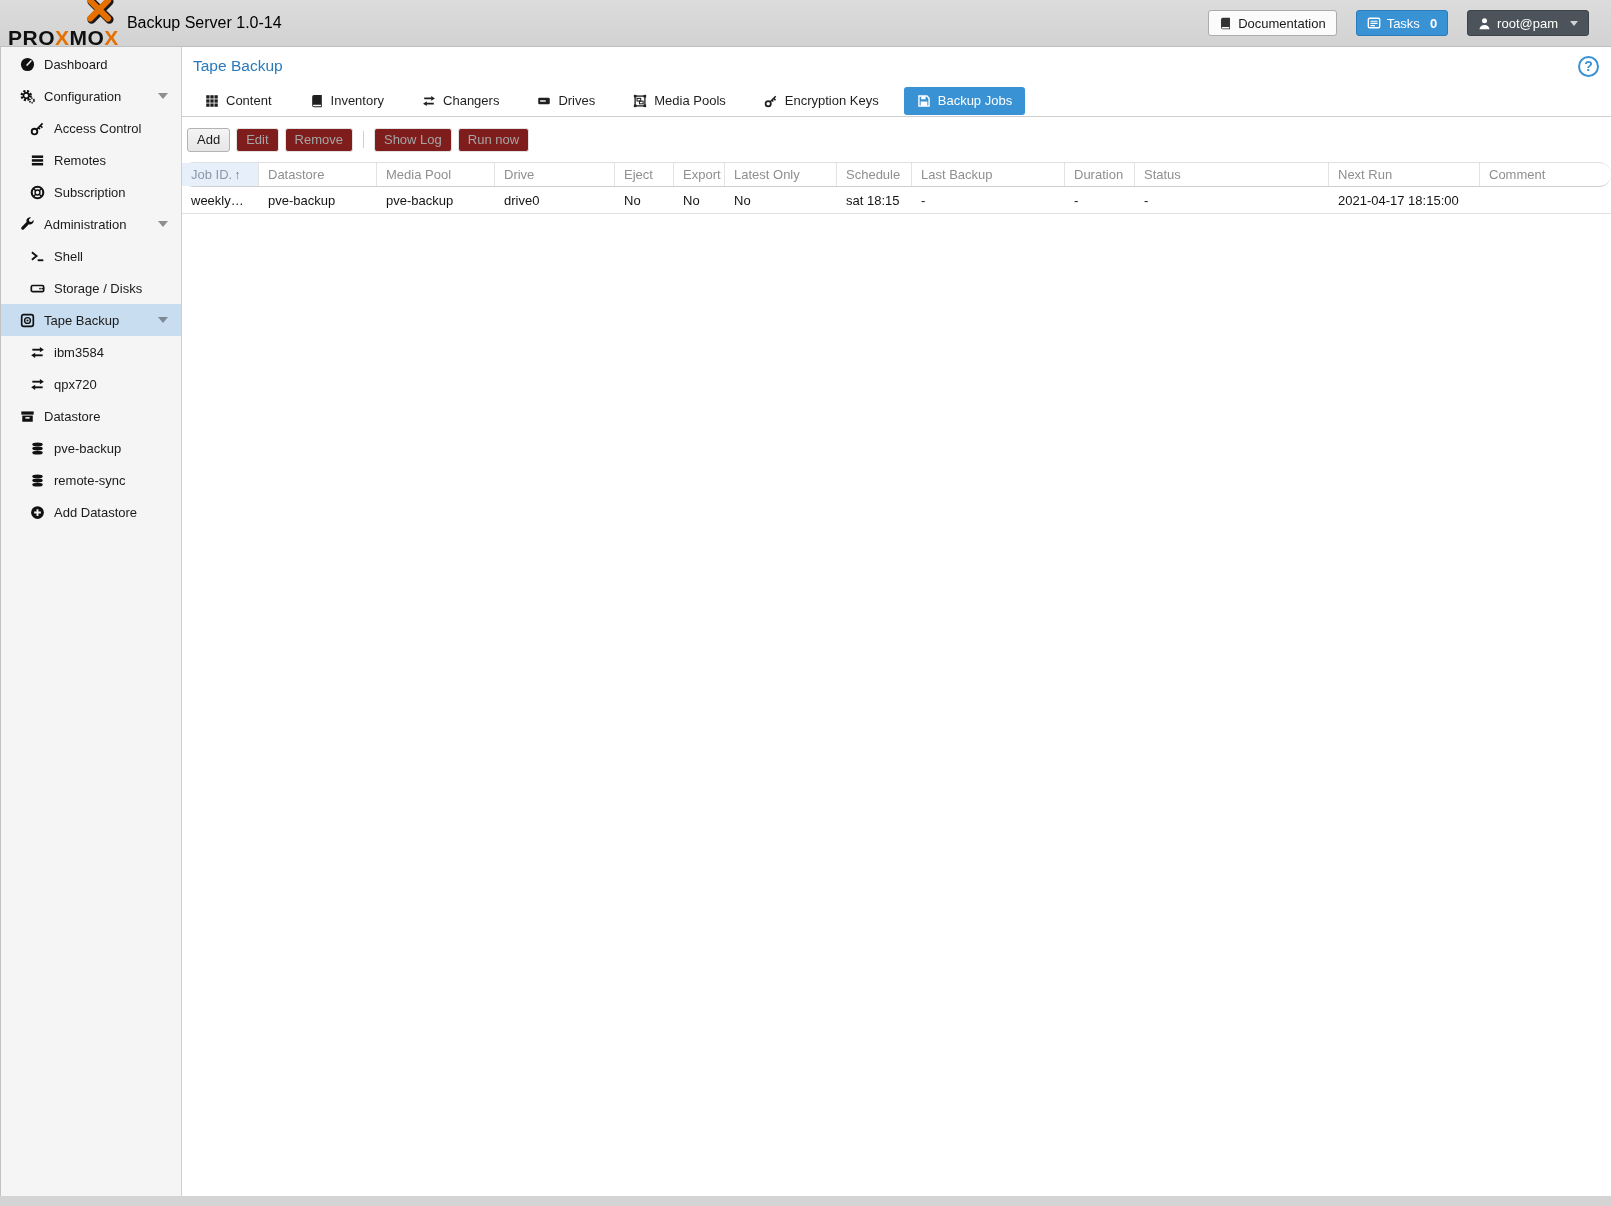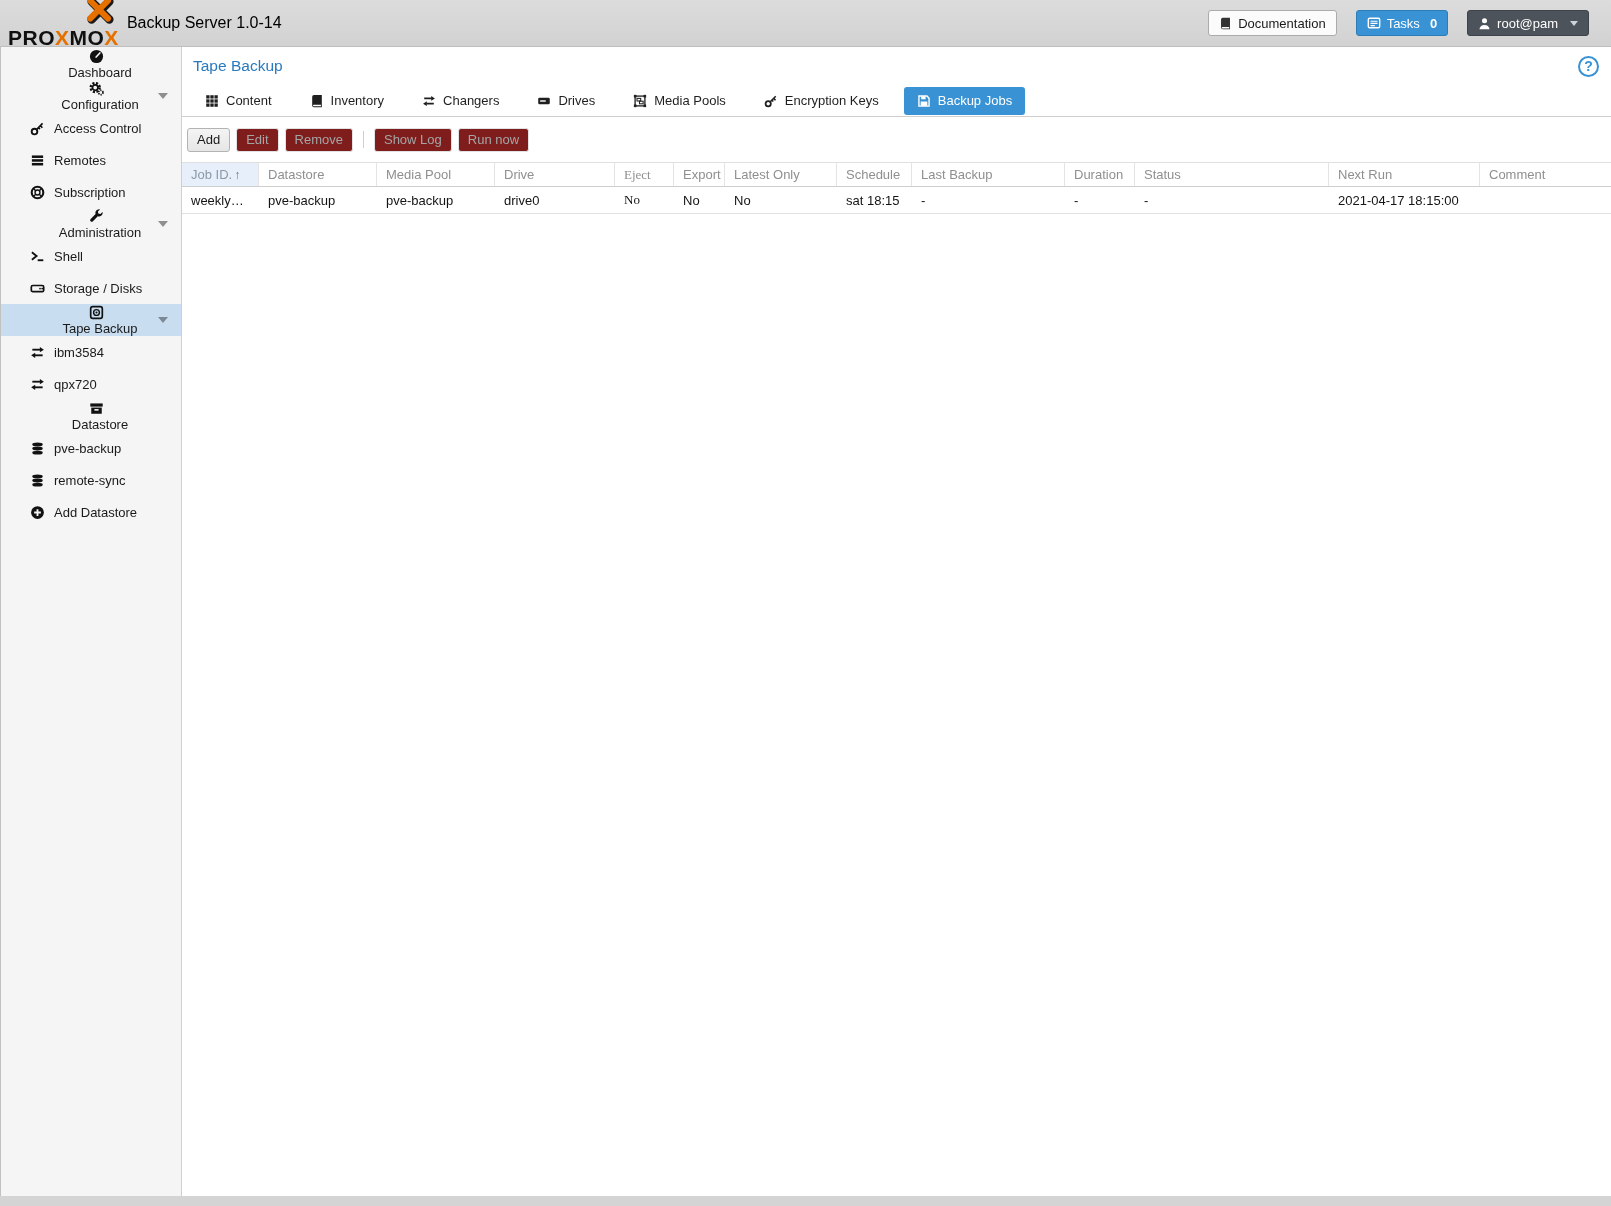--- a/index.html
+++ b/index.html
@@ -26,21 +26,21 @@
 
   
   .app { display:flex; height:1149px; }
   .sidebar { width:182px; background:#f5f5f5; border-right:1px solid #cfcfcf;
     border-left:1px solid #c2c2c2; padding-top:1px; }
   .main { flex:1; background:#fff; display:flex; flex-direction:column; min-width:0; }
 
   
   .sitem { height:32px; display:flex; align-items:center; font-size:13px; color:#1a1a1a;
     position:relative; cursor:pointer; }
-  .sitem.lvl0 { padding-left:18px;flex-direction:column; }
+  .sitem.lvl0 { padding-left:18px; }
   .sitem.lvl1 { padding-left:28px; }
   .sitem.selected { background:#c8ddf0; }
   .sicon { width:17px; height:16px; margin-right:8px; display:inline-flex;
     align-items:center; justify-content:center; flex:0 0 17px; color:#111; }
   .sicon svg { width:15px; height:15px; }
   .chev { position:absolute; right:13px; top:13px; width:0; height:0;
     border-left:5px solid transparent; border-right:5px solid transparent;
     border-top:6px solid #8f8f8f; }
   .sitem.selected .chev { border-top-color:#7d8a96; }
 
@@ -63,29 +63,29 @@
   .toolbar { height:45px; display:flex; align-items:center; padding-left:5px; gap:6px; }
   .btn { height:24px; padding:0 9px; border-radius:3px; font-size:13px; display:flex;
     align-items:center; }
   .btn.enabled { background:linear-gradient(#f4f4f4,#e6e6e6); border:1px solid #b3b3b3;
     color:#1a1a1a; cursor:pointer; }
   .btn.disabled { background:#7f1d1d; border:1px solid #e2e2e2; color:#a5a5a5; }
   .tsep { width:1px; height:17px; background:#cfcfcf; margin:0 4px; }
 
   
   .grid-header { display:flex; height:25px; border-top:1px solid #e0e0e0;
-    border-bottom:1px solid #cfcfcf; font-size:13px; color:#8f8f8f; }
+    border-bottom:1px solid #cfcfcf; font-size:13px; color:#8f8f8f;border-radius:12px; }
   .hcell { display:flex; align-items:center; padding-left:9px; border-right:1px solid #e4e4e4;
     cursor:pointer; white-space:nowrap; overflow:hidden; }
   .hcell.sorted { background:#e7f0fa; color:#8a98a8; }
   .sort { color:#667484; margin-left:2px; font-size:12px; }
   .grid-row { display:flex; height:27px; border-bottom:1px solid #e1e1e1; font-size:13px;
     color:#141414; cursor:pointer; }
   .cell { display:flex; align-items:center; padding-left:9px; white-space:nowrap; overflow:hidden; }
-  .c0{width:77px;} .c1{width:118px;} .c2{width:118px;} .c3{width:120px;} .c4{width:59px;font-family:Liberation Serif, serif;}
+  .c0{width:77px;} .c1{width:118px;} .c2{width:118px;} .c3{width:120px;} .c4{width:59px;}
   .c5{width:51px;} .c6{width:112px;} .c7{width:75px;} .c8{width:153px;} .c9{width:70px;}
   .c10{width:194px;} .c11{width:151px;} .c12{width:131px; border-right:none;}
 </style>
 </head>
 <body>
 
 <div class="topbar">
   <div class="logo">
     <svg class="logo-mark" viewBox="0 0 32 32">
       <path d="M7 6 L26 25 M26 6 L7 25" stroke="#1a1a1a" stroke-width="9" stroke-linecap="round"></path>

